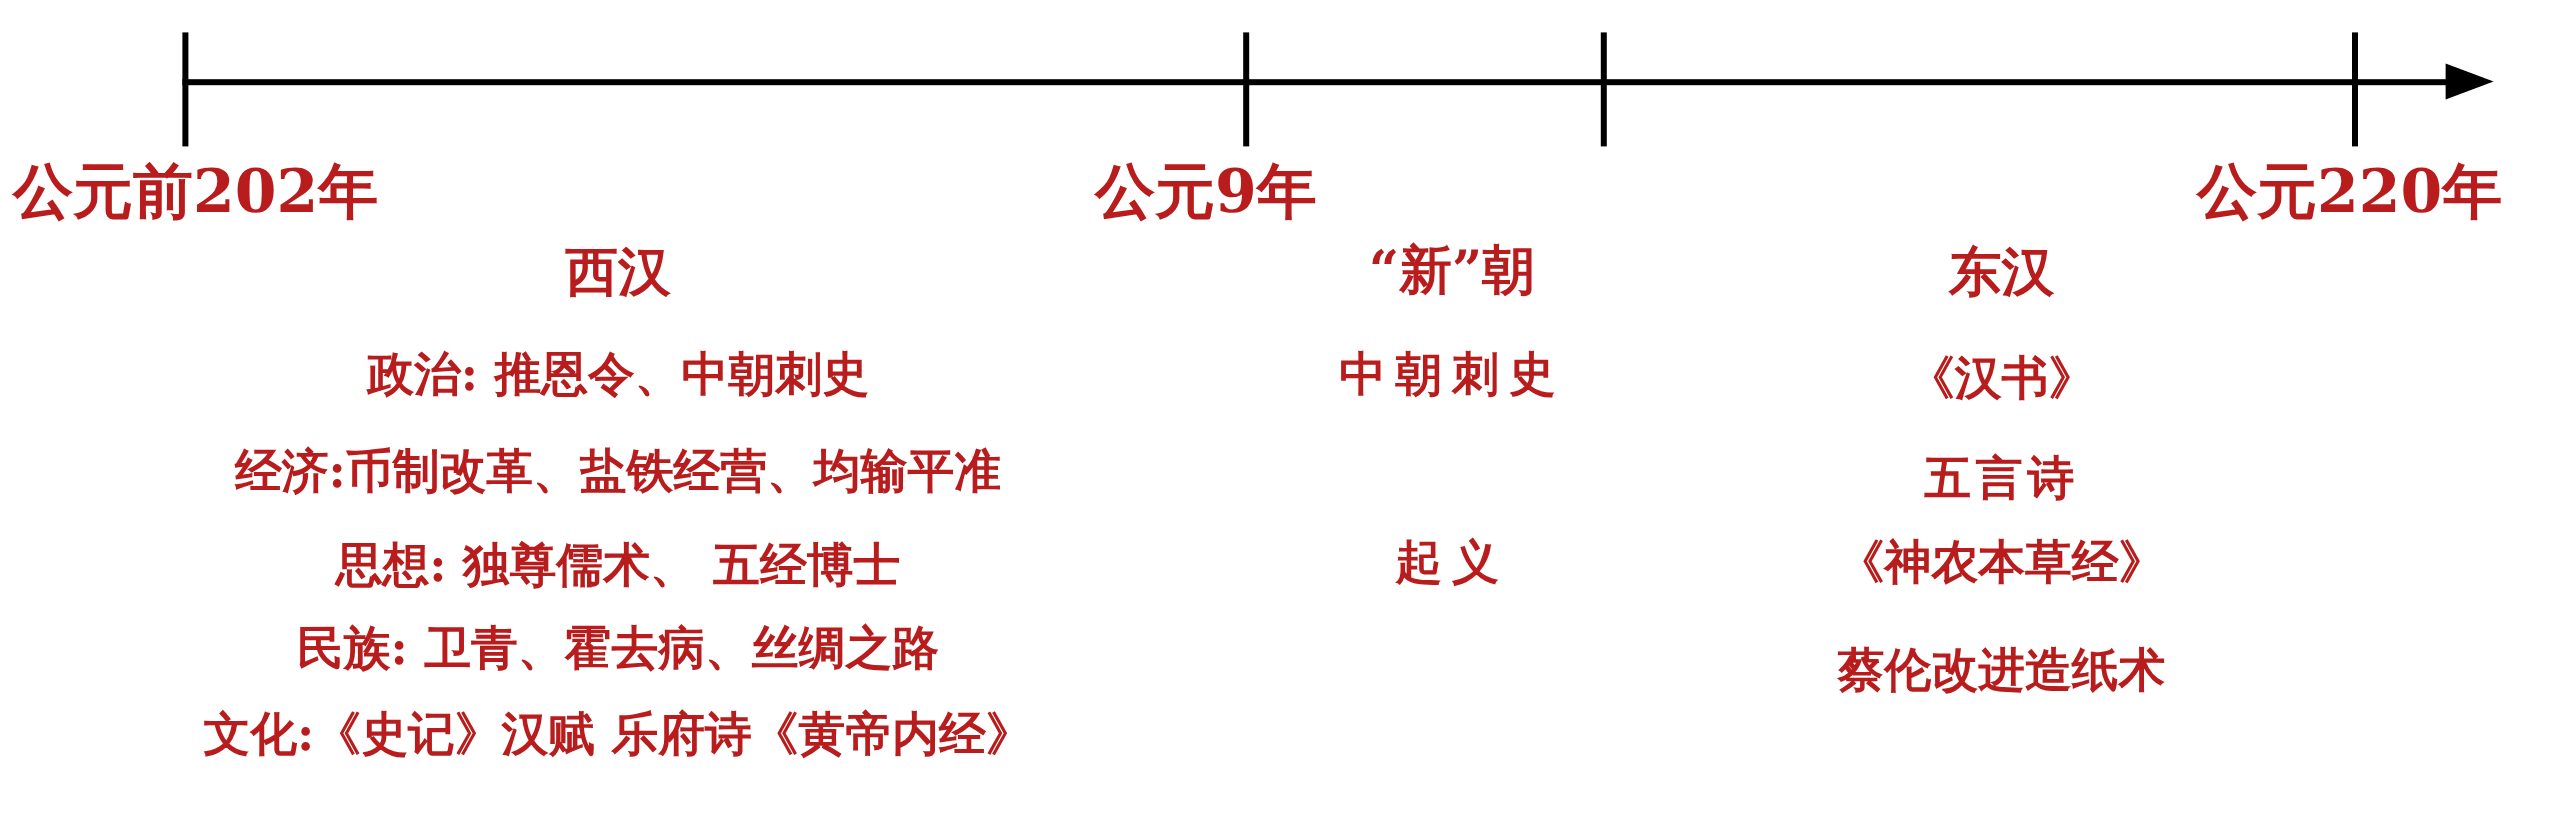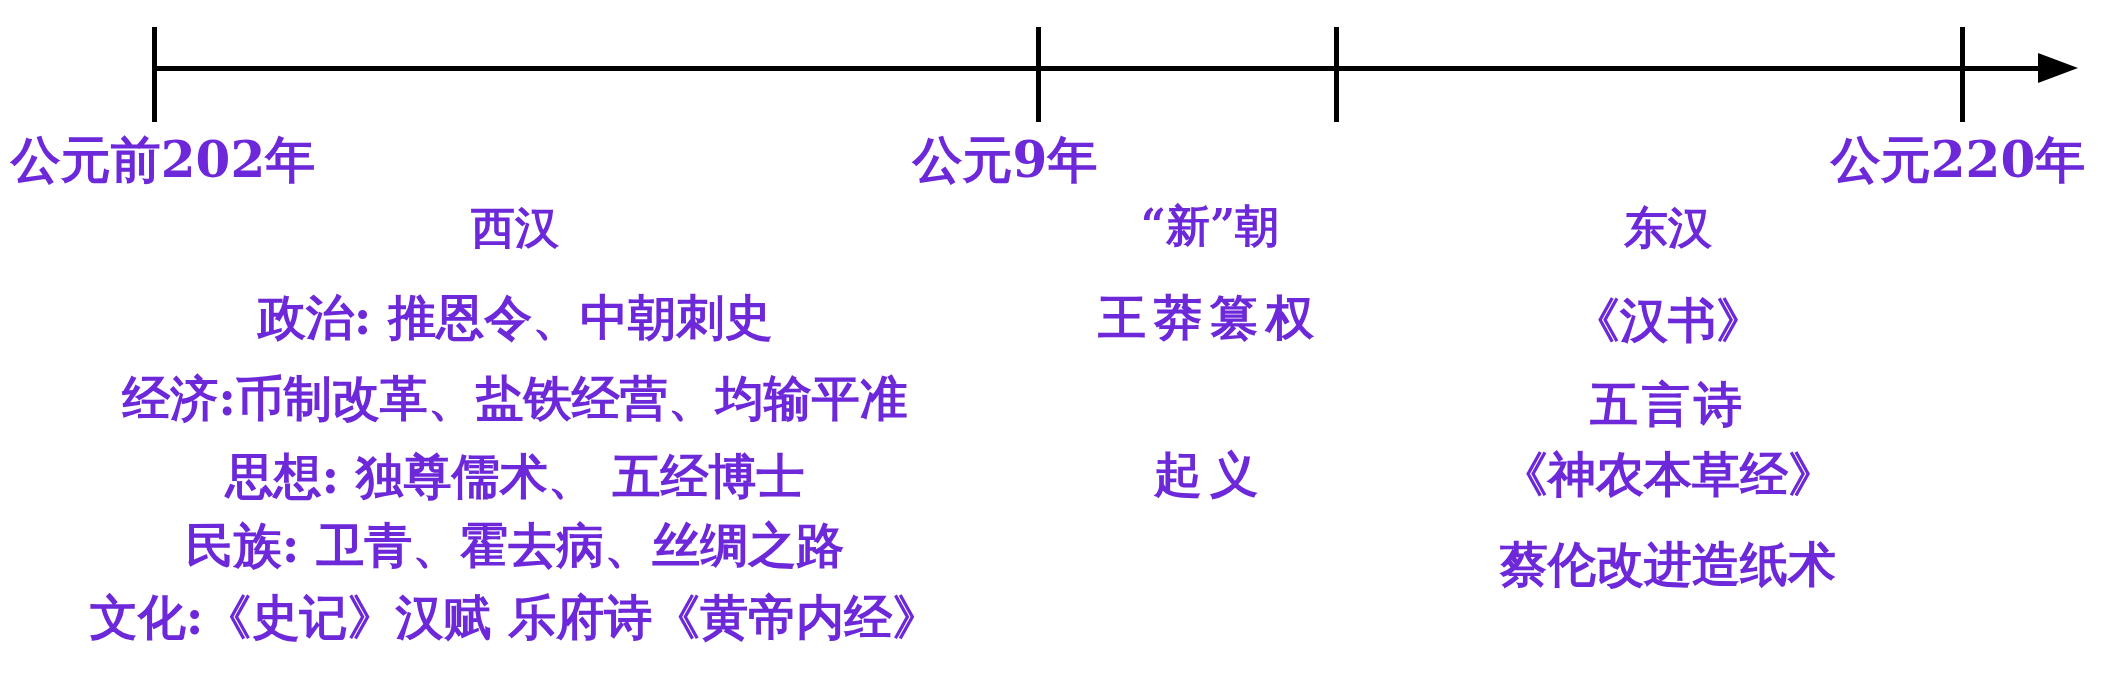--- a/index.html
+++ b/index.html
@@ -8,21 +8,21 @@
     background: #ffffff;
   }
   .canvas {
     position: relative;
     width: 2126px;
     height: 692px;
     background: #ffffff;
     overflow: hidden;
     font-family: "DejaVu Serif", "Liberation Serif", serif;
     font-weight: 700;
-    color: #6d28d9;
+    color: #b91c1c;
   }
 
   
   .axis-line {
     position: absolute;
     left: 152px;
     top: 66px;
     width: 1898px;
     height: 5px;
     background: #000000;
@@ -67,21 +67,21 @@
   .col-title {
     position: absolute;
     transform: translateX(-50%);
     font-size: 44px;
     line-height: 1;
     white-space: nowrap;
   }
   .col-line {
     position: absolute;
     transform: translateX(-50%);
-    font-size: 48px;
+    font-size: 39px;
     line-height: 1.1;
     white-space: nowrap;
     text-align: center;
   }
   
   .s0 { left: 515px; }
   .s0.col-title { top: 206px; }
   .s0.l0 { top: 291px; }
   .s0.l1 { top: 372px; }
   .s0.l2 { top: 450px; }
@@ -119,21 +119,21 @@
   <div class="year year-3">公元220年</div>
 
   <div class="col-title s0">西汉</div>
   <div class="col-line s0 l0">政治: 推恩令、中朝刺史</div>
   <div class="col-line s0 l1">经济:币制改革、盐铁经营、均输平准</div>
   <div class="col-line s0 l2">思想: 独尊儒术、 五经博士</div>
   <div class="col-line s0 l3">民族: 卫青、霍去病、丝绸之路</div>
   <div class="col-line s0 l4">文化:《史记》汉赋 乐府诗《黄帝内经》</div>
 
   <div class="col-title s1">“新”朝</div>
-  <div class="col-line s1 l0">王莽篡权</div>
+  <div class="col-line s1 l0">中朝刺史</div>
   <div class="col-line s1 l2">起义</div>
 
   <div class="col-title s2">东汉</div>
   <div class="col-line s2 l0">《汉书》</div>
   <div class="col-line s2 l1">五言诗</div>
   <div class="col-line s2 l2">《神农本草经》</div>
   <div class="col-line s2 l3">蔡伦改进造纸术</div>
 
 </div>
 

